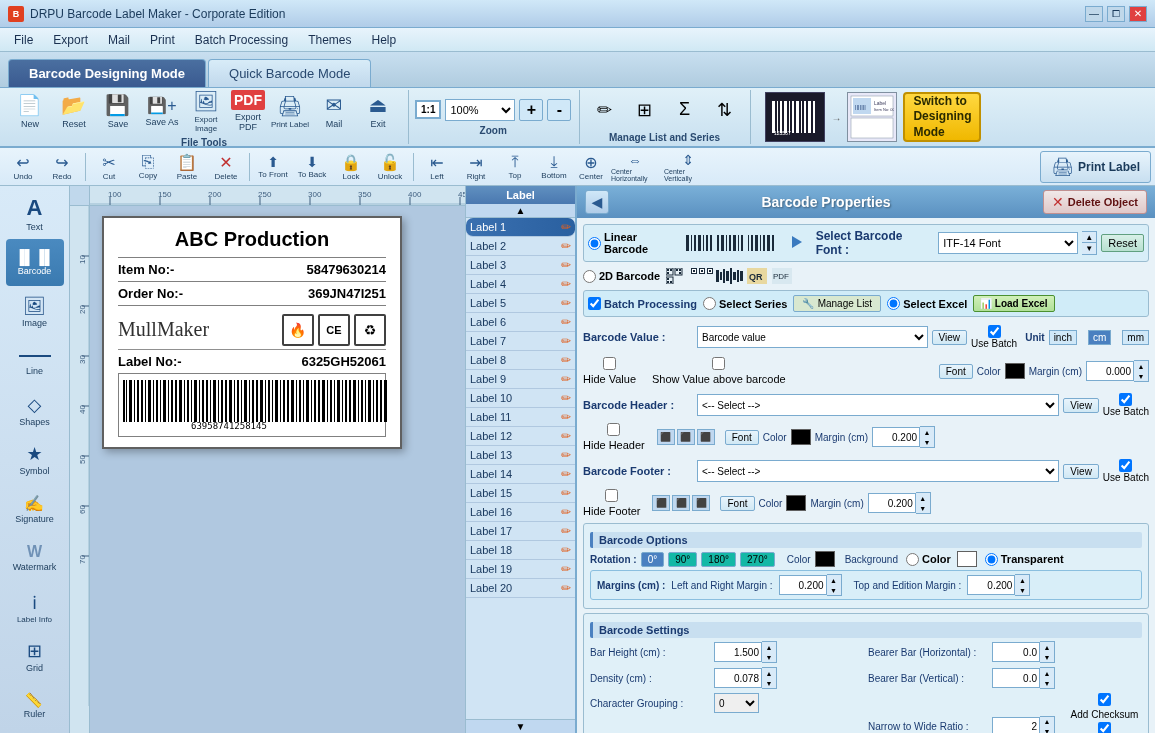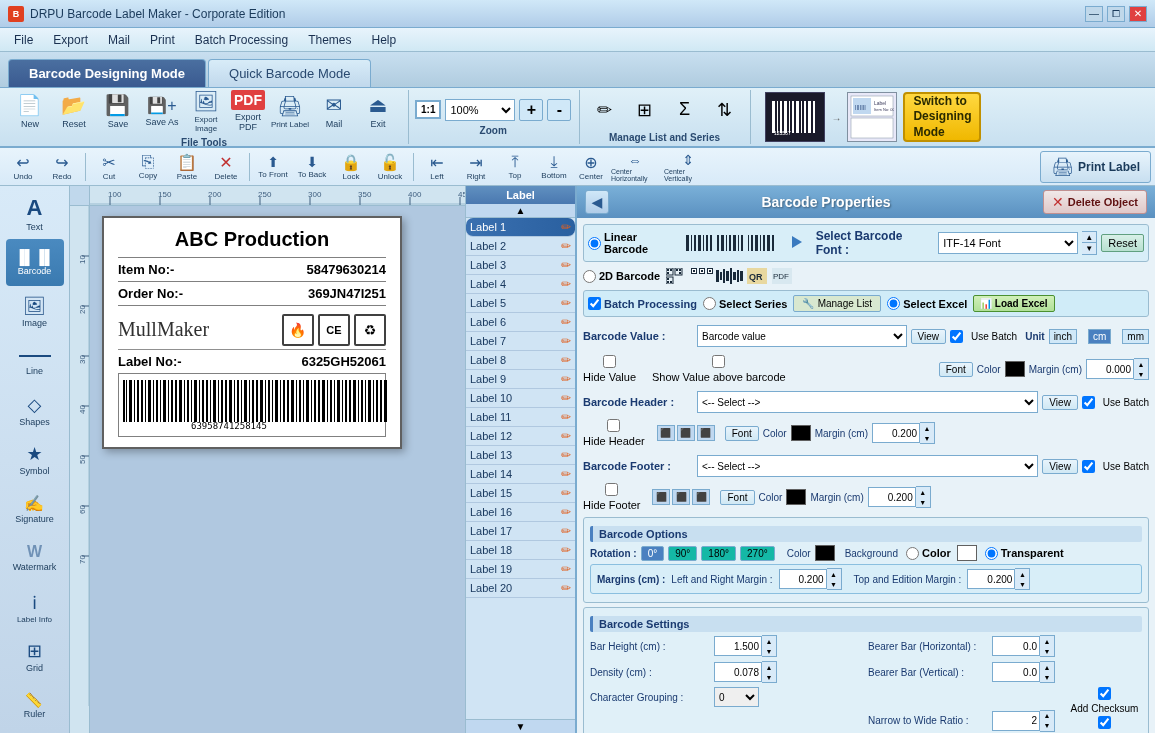--- a/index.html
+++ b/index.html
@@ -98,21 +98,21 @@
     .radio-label { display: flex; align-items: center; gap: 3px; cursor: pointer; font-size: 11px; font-weight: bold; }
     .font-select-row { display: flex; align-items: center; gap: 4px; margin-left: 4px; }
     .font-select { width: 140px; height: 22px; border: 1px solid #7aabcf; background: white; font-size: 11px; }
     .reset-btn { background: linear-gradient(to bottom, #d8f0e8, #b8e0d0); border: 1px solid #60a080; border-radius: 2px; padding: 2px 6px; cursor: pointer; font-size: 11px; }
 
     
     .prop-row { display: flex; align-items: center; gap: 4px; margin-bottom: 4px; padding: 2px 0; }
     .prop-label { font-size: 11px; font-weight: bold; color: #1a3a70; min-width: 110px; }
     .prop-select { height: 22px; border: 1px solid #7aabcf; background: white; font-size: 10px; flex: 1; }
     .view-btn { background: linear-gradient(to bottom, #e8f4fc, #d0e8f4); border: 1px solid #7aabcf; border-radius: 2px; padding: 1px 6px; cursor: pointer; font-size: 10px; }
-    .use-batch-cb { display: flex; align-items: center; gap: 8px; font-size: 10px; }
+    .use-batch-cb { display: flex; align-items: center; gap: 0; font-size: 10px; flex-direction: column; }
     .unit-group { display: flex; gap: 11px; }
     .unit-btn { padding: 1px 4px; border: 1px solid #7aabcf; background: #d0e8f8; cursor: pointer; font-size: 10px; }
     .unit-btn.active { background: #4a80c0; color: white; }
 
     .batch-row { display: flex; align-items: center; gap: 6px; padding: 4px; background: #d0ecf8; border: 1px solid #9abcd0; border-radius: 3px; margin-bottom: 6px; }
     .batch-cb { display: flex; align-items: center; gap: 3px; font-size: 11px; font-weight: bold; color: #1a3a70; cursor: pointer; }
     .manage-list-btn { padding: 2px 8px; border: 1px solid #7aabcf; background: #d8e8d0; border-radius: 2px; cursor: pointer; font-size: 10px; }
     .load-excel-btn { display: flex; align-items: center; gap: 2px; padding: 2px 6px; border: 1px solid #4a9030; background: linear-gradient(to bottom, #d0f0b8, #b0e098); border-radius: 2px; cursor: pointer; font-size: 10px; font-weight: bold; }
 
     .color-box { width: 20px; height: 16px; background: black; border: 1px solid #606060; cursor: pointer; }

